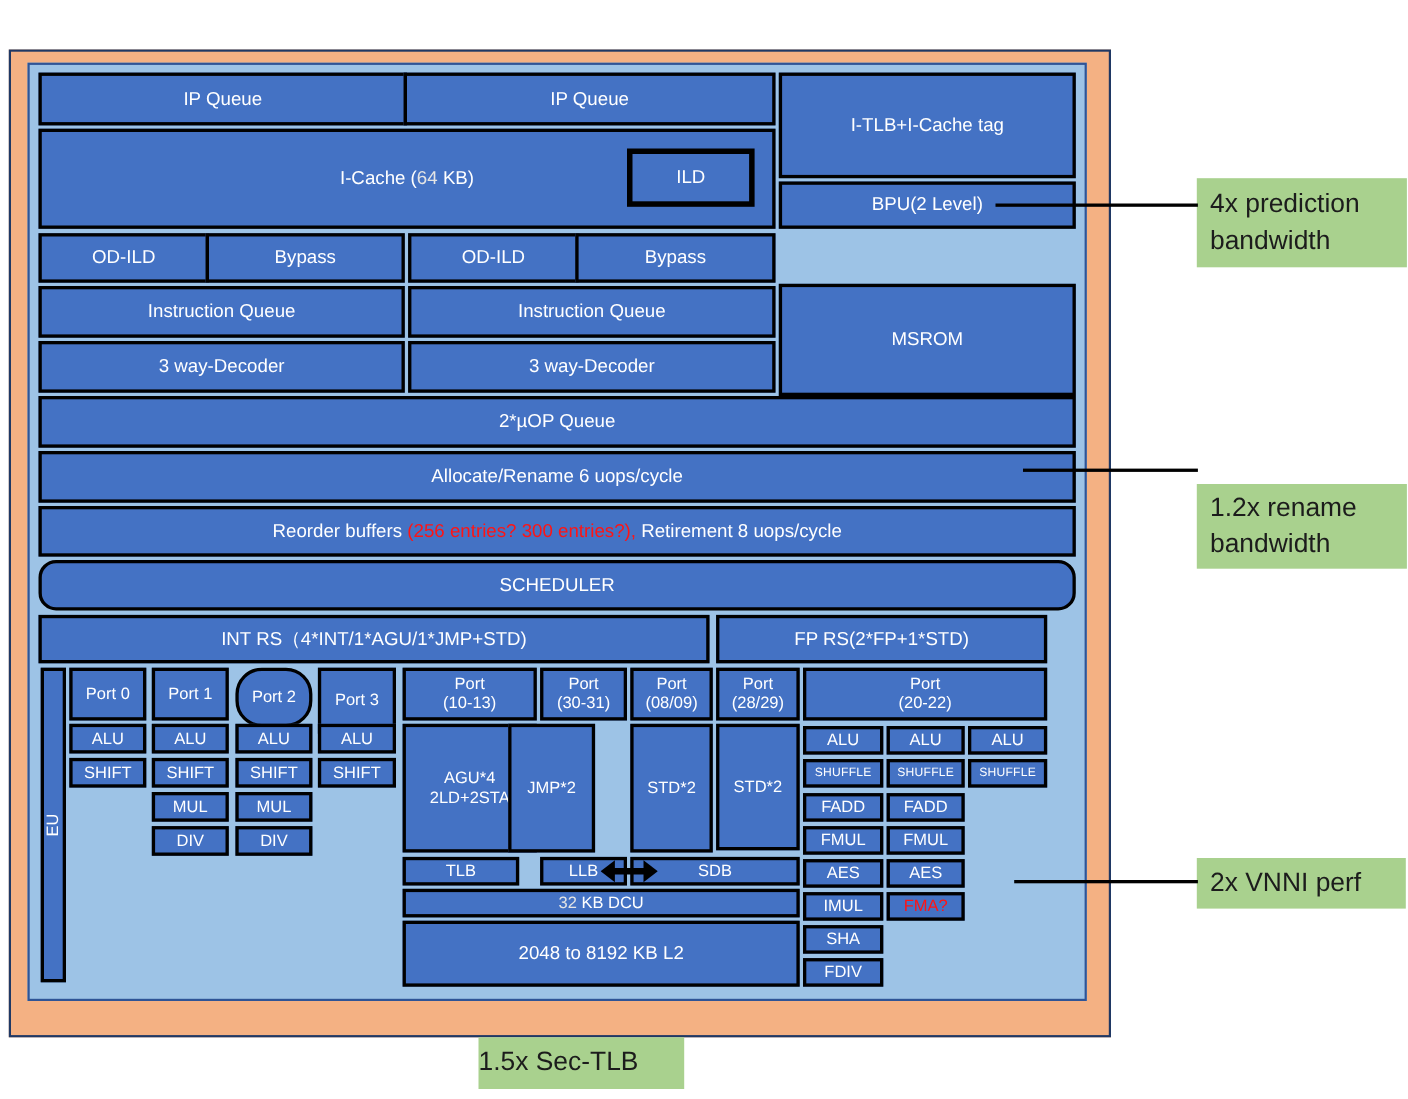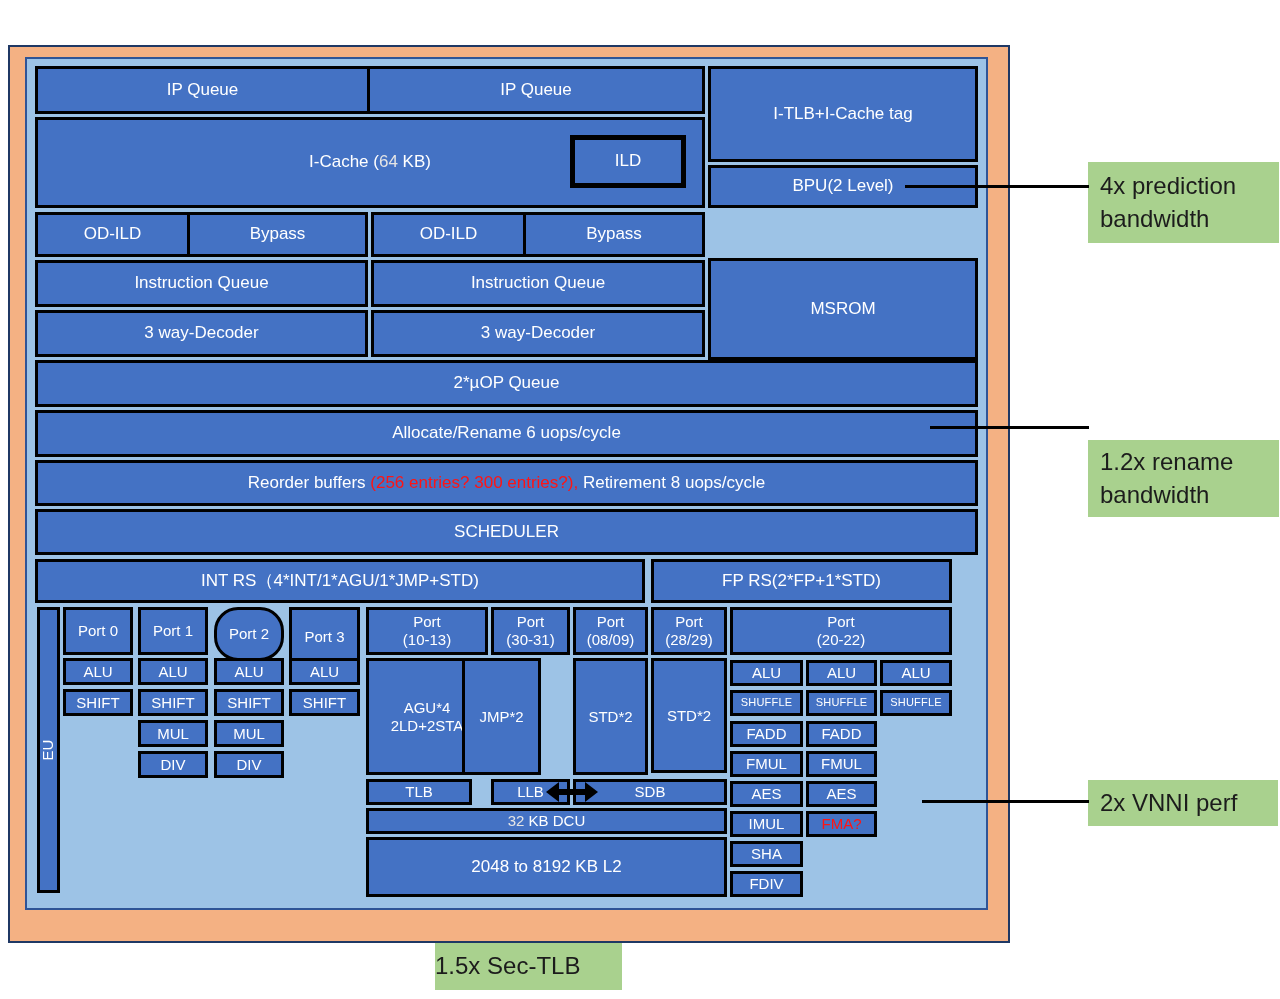--- a/index.html
+++ b/index.html
@@ -84,21 +84,21 @@
   <div class="blk" style="left:35px;top:360px;width:943px;height:47px;">
       <span>2*µOP Queue</span>
     </div>
   <div class="blk" style="left:35px;top:410px;width:943px;height:47px;">
       <span>Allocate/Rename 6 uops/cycle</span>
     </div>
 
   <div class="blk" style="left:35px;top:460px;width:943px;height:46px;">
     <span><span>Reorder buffers </span><span class="red">(256 entries? 300 entries?),</span><span> Retirement 8 uops/cycle</span></span>
   </div>
-  <div class="blk" style="left:35px;top:509px;width:943px;height:46px;">
+  <div class="blk" style="left:35px;top:509px;width:943px;height:46px;border-radius:16px;">
       <span>SCHEDULER</span>
     </div>
 
   <div class="blk" style="left:35px;top:559px;width:610px;height:44px;">
       <span>INT RS（4*INT/1*AGU/1*JMP+STD)</span>
     </div>
   <div class="blk" style="left:651px;top:559px;width:301px;height:44px;">
       <span>FP RS(2*FP+1*STD)</span>
     </div>
 

